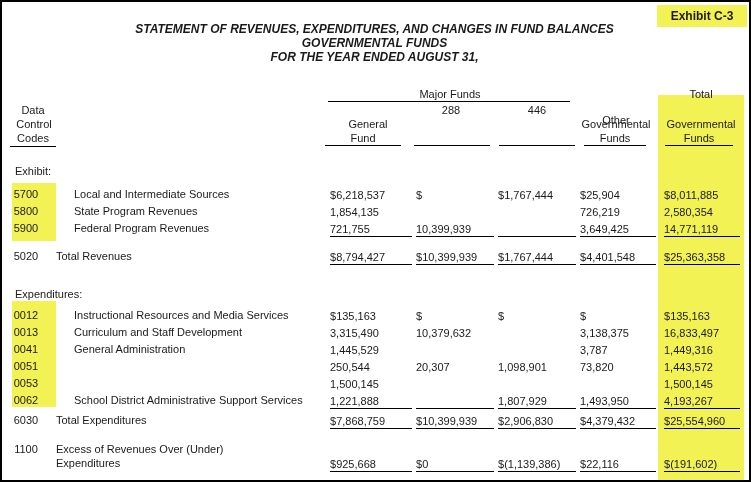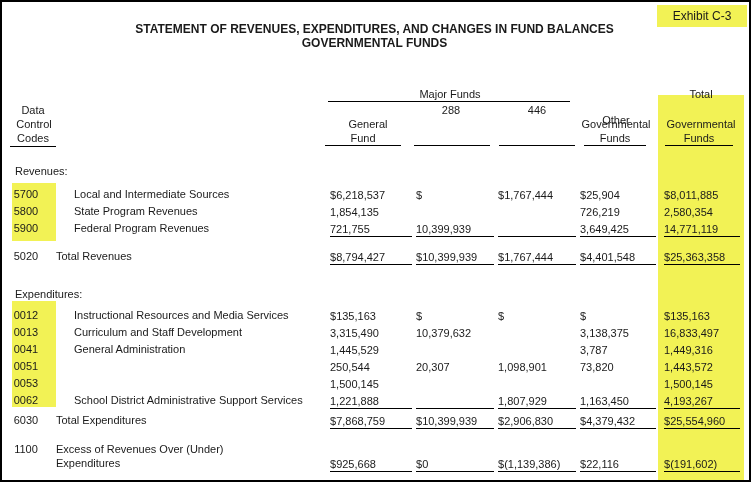--- a/index.html
+++ b/index.html
@@ -4,22 +4,22 @@
 <style>
   html,body{margin:0;padding:0;background:#fff;}
   .page{position:relative;width:751px;height:482px;border:2px solid #000;box-sizing:border-box;
         background:#fff;overflow:hidden;font-family:"Liberation Sans",sans-serif;color:#1a1a1a;
         font-size:11px;line-height:13px;}
   .band{position:absolute;background:#f2f255;z-index:0;}
   .total-band{left:656px;top:93px;width:86px;height:385px;}
   .code-band-rev{left:10px;top:181px;width:44px;height:58px;}
   .code-band-exp{left:10px;top:299px;width:44px;height:106px;}
   .exhibit{position:absolute;left:655px;top:3px;width:90px;height:22px;background:#f2f255;
-           font-weight:normal;font-size:12px;text-align:center;line-height:22px;z-index:3;}
-  .title{position:absolute;left:0;width:745px;text-align:center;font-weight:bold;font-size:12px;z-index:2;}
+           font-weight:bold;font-size:12px;text-align:center;line-height:22px;z-index:3;}
+  .title{position:absolute;left:0;width:745px;text-align:center;font-weight:bold;font-size:12px;z-index:2;font-style:italic;}
   .hc{position:absolute;transform:translateX(-50%);white-space:nowrap;z-index:2;}
   .line{position:absolute;border-top:1px solid #000;height:0;z-index:2;}
   .row{position:absolute;left:0;width:751px;height:16px;z-index:2;}
   .code{position:absolute;left:10px;top:0;width:28px;text-align:center;}
   .lbl{position:absolute;left:72px;top:0;white-space:nowrap;}
   .lbl2{position:absolute;left:54px;top:0;white-space:nowrap;}
   .sec{position:absolute;left:13px;z-index:2;white-space:nowrap;}
   .cell{position:absolute;top:-1px;height:15px;display:flex;align-items:flex-end;}
   .cell .ds{text-align:left;}
   .cell .val{flex:1;text-align:left;padding-right:3px;white-space:nowrap;}
@@ -36,20 +36,21 @@
 <div class="page">
 
   <div class="band total-band"></div>
   <div class="band code-band-rev"></div>
   <div class="band code-band-exp"></div>
 
   <div class="exhibit">Exhibit C-3</div>
 
   <div class="title" style="top:21px">STATEMENT OF REVENUES, EXPENDITURES, AND CHANGES IN FUND BALANCES</div>
   <div class="title" style="top:35px">GOVERNMENTAL FUNDS</div>
+  <div class="title" style="top:49px">FOR THE YEAR ENDED AUGUST 31,</div>
 
   <span class="hc" style="left:448px;top:86px">Major Funds</span>
   <div class="line" style="left:326px;top:99px;width:242px"></div>
 
   <span class="hc" style="left:31px;top:102px">Data</span>
   <span class="hc" style="left:32px;top:116px">Control</span>
   <span class="hc" style="left:31px;top:130px">Codes</span>
   <div class="line" style="left:8px;top:144px;width:46px"></div>
 
   <span class="hc" style="left:449px;top:102px">288</span>
@@ -64,21 +65,21 @@
   <span class="hc" style="left:361px;top:130px">Fund</span>
   <span class="hc" style="left:613px;top:130px">Funds</span>
   <span class="hc" style="left:697px;top:130px">Funds</span>
 
   <div class="line" style="left:323px;top:143px;width:76px"></div>
   <div class="line" style="left:412px;top:143px;width:76px"></div>
   <div class="line" style="left:497px;top:143px;width:76px"></div>
   <div class="line" style="left:582px;top:143px;width:62px"></div>
   <div class="line" style="left:663px;top:143px;width:68px"></div>
 
-  <div class="sec" style="top:163px">Revenues:</div>
+  <div class="sec" style="top:163px">Exhibit:</div>
 
   <div class="row" style="top:186px">
     <span class="code">5700</span>
     <span class="lbl">Local and Intermediate Sources</span>
     <div class="cell gen">
         <span class="ds">$</span>
         <span class="val">6,218,537</span>
       </div>
     <div class="cell c288">
         <span class="ds">$</span>
@@ -276,21 +277,21 @@
     <div class="cell c288 u">
         <span class="ds"></span>
         <span class="val"></span>
       </div>
     <div class="cell c446 u">
         <span class="ds"></span>
         <span class="val">1,807,929</span>
       </div>
     <div class="cell oth u">
         <span class="ds"></span>
-        <span class="val">1,163,450</span>
+        <span class="val">1,493,950</span>
       </div>
     <div class="cell tot u">
         <span class="ds"></span>
         <span class="val">4,193,267</span>
       </div>
   </div>
 
   <div class="row" style="top:412px">
     <span class="code">6030</span>
     <span class="lbl2">Total Expenditures</span>

